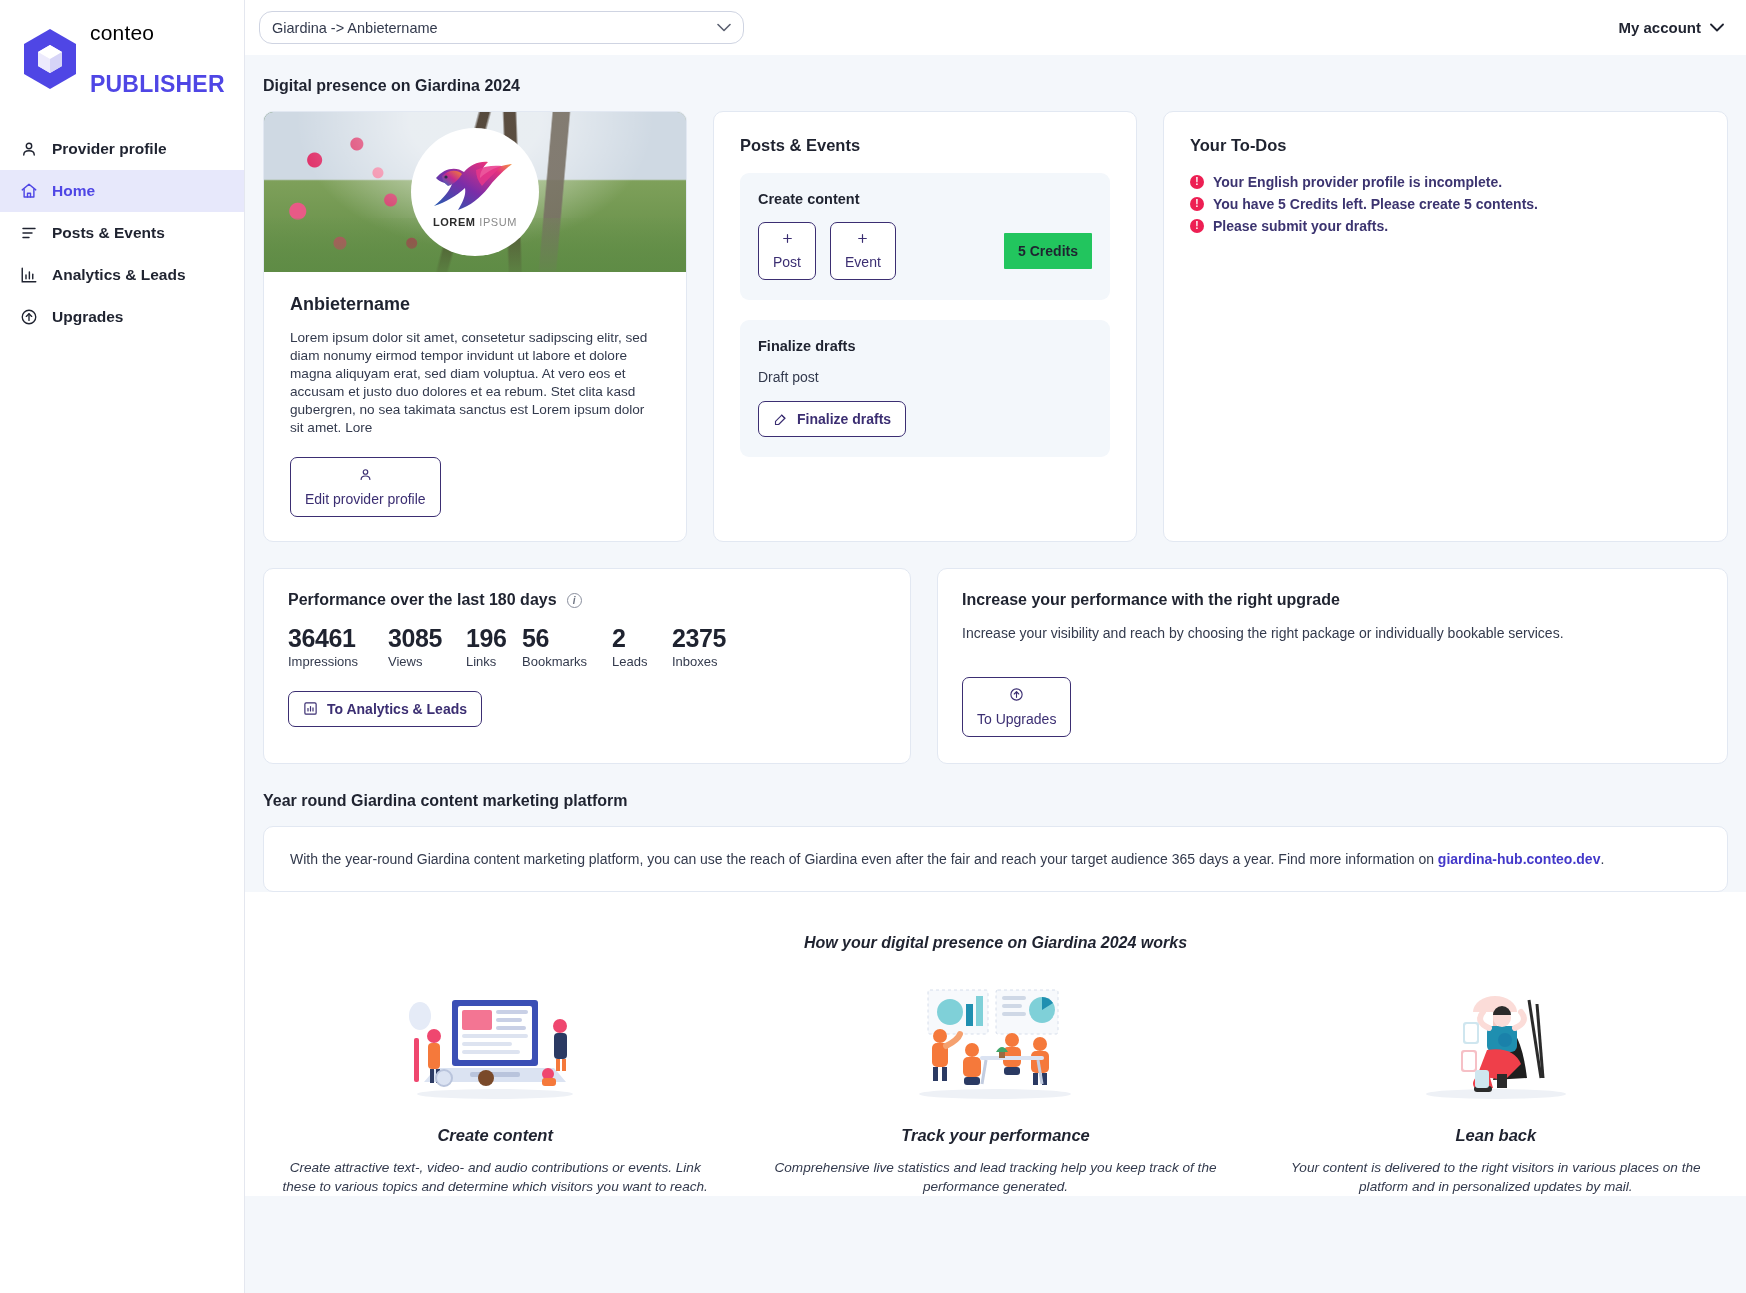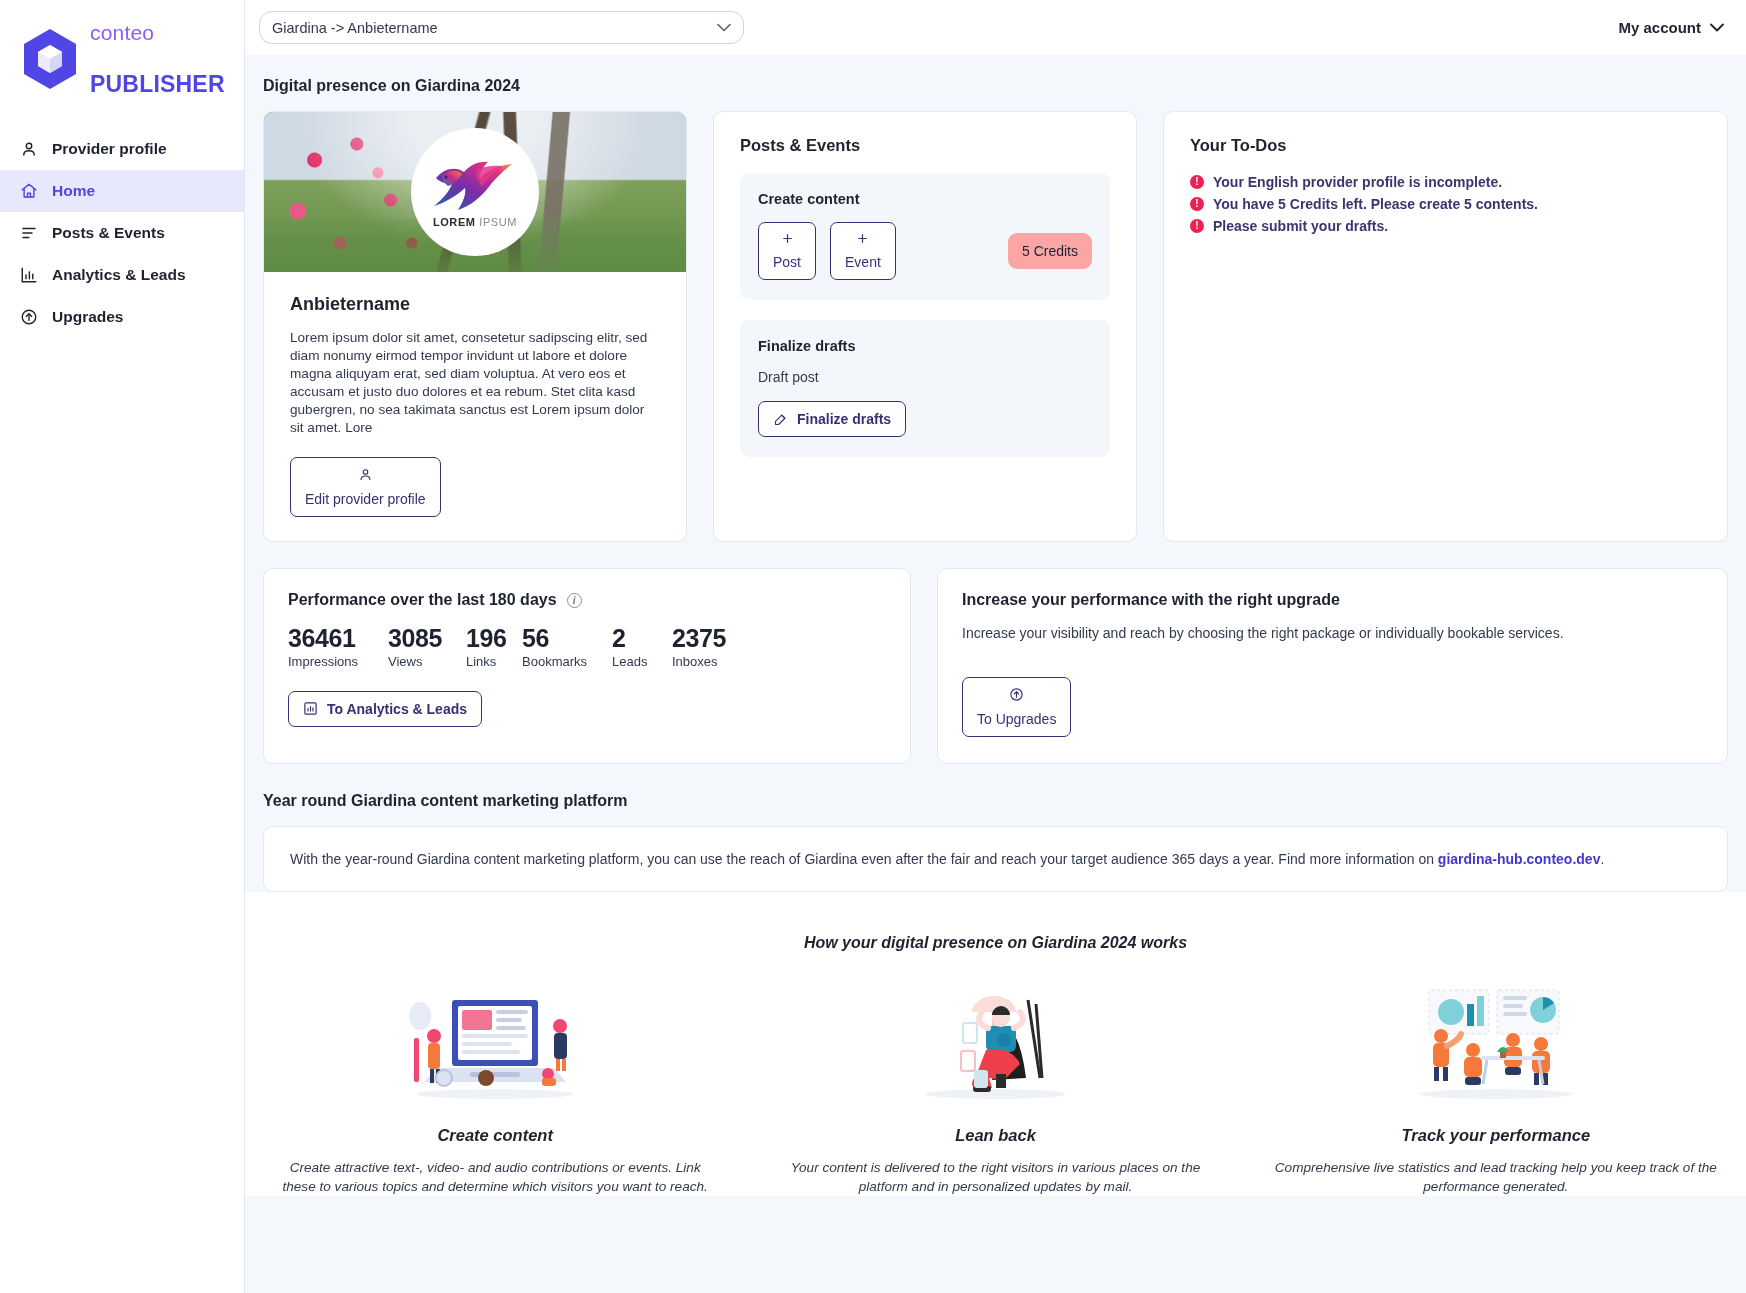--- a/index.html
+++ b/index.html
@@ -16,21 +16,21 @@
   
   .sidebar {
     width: 245px; flex: 0 0 245px;
     background: #ffffff;
     border-right: 1px solid #e4e7ef;
     padding-top: 0;
   }
   .brand { display:flex; align-items:center; gap:12px; padding: 22px 0 26px 22px; }
   .brand-mark { width: 56px; height: 62px; position: relative; flex:0 0 56px; }
   .brand-text { line-height: 1.05; }
-  .brand-text .l1 { font-size: 21px; color:#8b5cf6; font-weight:400; letter-spacing:.2px; }
+  .brand-text .l1 { font-size: 21px; color:#000000; font-weight:400; letter-spacing:.2px; }
   .brand-text .l2 { font-size: 23px; color:#4f46e5; font-weight:700; letter-spacing:.2px;margin-top:28px; }
 
   .nav { margin-top: 6px; }
   .nav-item {
     display:flex; align-items:center; gap:14px;
     height: 42px; padding-left: 20px;
     font-size: 15.5px; font-weight: 700; color:#1f2330;
     cursor: pointer;
   }
   .nav-item.active { background:#e7e8fb; color:#4f46e5; }
@@ -112,22 +112,22 @@
   
   .pe-card { width: 424px; flex:0 0 424px; padding: 20px 26px 26px; }
   .card-h { font-size:16.5px; font-weight:700; margin: 4px 0 18px; }
   .panel { background:#f3f7fb; border-radius:9px; padding:18px 18px 20px; }
   .panel + .panel { margin-top:20px; }
   .panel-h { font-size:14.5px; font-weight:700; margin-bottom:15px; }
   .panel-sub { font-size:14px; color:#333a4d; margin-bottom:16px; }
   .pe-row { display:flex; align-items:center; justify-content:space-between; }
   .pe-btns { display:flex; gap:14px; }
   .credits {
-    background:#fca5a5; color:#1f2330; font-weight:400; font-size:14px;
-    border-radius:9px; padding:10px 14px; cursor:pointer;
+    background:#22c55e; color:#1f2330; font-weight:700; font-size:14px;
+    border-radius:1px; padding:10px 14px; cursor:pointer;
   }
 
   
   .todo-card { flex:1 1 auto; padding: 20px 26px 26px; }
   .todo-list { margin-top:2px; }
   .todo { display:flex; align-items:flex-start; gap:9px; margin-bottom:4px; }
   .todo-txt { font-size:14px; font-weight:700; color:#3c3470; line-height:1.3; }
   .excl {
     flex:0 0 14px; width:14px; height:14px; border-radius:50%; background:#ed1f53;
     color:#fff; font-size:10px; font-weight:700; display:flex; align-items:center;
@@ -474,50 +474,20 @@
                 <circle cx="148" cy="92" r="6" fill="#ef476f"></circle>
                 <rect x="142" y="96" width="14" height="8" rx="3" fill="#f5793b"></rect>
                 <ellipse cx="20" cy="34" rx="11" ry="14" fill="#e5ebf7"></ellipse>
                 <circle cx="86" cy="96" r="8" fill="#7a4a2a"></circle>
                 <rect x="14" y="56" width="5" height="44" rx="2" fill="#ef476f"></rect>
                 <circle cx="44" cy="96" r="8" fill="#dbe3f2" stroke="#b9c4dc" stroke-width="2"></circle>
               </svg>
             </div>
             <div class="col-t">Create content</div>
             <div class="col-p">Create attractive text-, video- and audio contributions or events. Link these to various topics and determine which visitors you want to reach.</div>
-          </div>
-
-          <div class="col">
-            <div class="col-ill">
-              <svg width="190" height="118" viewBox="0 0 190 118">
-                <ellipse cx="95" cy="112" rx="70" ry="5" fill="#eef1f6"></ellipse>
-                <path d="M72 30 a22 16 0 0 1 44 0 z" fill="#fbdcd8"></path>
-                <rect x="92" y="30" width="4" height="16" fill="#f3c7c0"></rect>
-                <path d="M128 18 L140 96" stroke="#2b2b2b" stroke-width="3"></path>
-                <path d="M136 22 L142 96" stroke="#2b2b2b" stroke-width="3"></path>
-                <path d="M104 44 q16 4 22 52 l-34 2 z" fill="#1e1e1e"></path>
-                <rect x="86" y="44" width="30" height="26" rx="6" fill="#1f8fb0"></rect>
-                <path d="M88 46 q-14 -6 -6 -16" stroke="#fbdcd8" stroke-width="6" fill="none" stroke-linecap="round"></path>
-                <path d="M114 46 q14 -6 6 -16" stroke="#fbdcd8" stroke-width="6" fill="none" stroke-linecap="round"></path>
-                <circle cx="101" cy="36" r="9" fill="#fbdcd8"></circle>
-                <path d="M92 33 a9 9 0 0 1 18 0 z" fill="#2b2b2b"></path>
-                <path d="M86 68 q26 -4 34 14 l-16 16 -28 -4 z" fill="#ef3f4a"></path>
-                <path d="M76 94 q-8 8 0 14 l16 -2 -4 -14z" fill="#ef3f4a"></path>
-                <rect x="96" y="92" width="10" height="14" fill="#2b2b2b"></rect>
-                <rect x="73" y="104" width="18" height="6" rx="3" fill="#2b2b2b"></rect>
-                <rect x="62" y="40" width="16" height="22" rx="3" fill="#cfe6ef"></rect>
-                <rect x="64" y="42" width="12" height="18" rx="2" fill="#fff"></rect>
-                <rect x="60" y="68" width="16" height="22" rx="3" fill="#f6c0c6"></rect>
-                <rect x="62" y="70" width="12" height="18" rx="2" fill="#fff"></rect>
-                <rect x="74" y="88" width="14" height="18" rx="3" fill="#cfe6ef"></rect>
-                <circle cx="104" cy="58" r="7" fill="#1878a6" opacity=".6"></circle>
-              </svg>
-            </div>
-            <div class="col-t">Lean back</div>
-            <div class="col-p">Your content is delivered to the right visitors in various places on the platform and in personalized updates by mail.</div>
           </div>
 
           <div class="col">
             <div class="col-ill">
               <svg width="190" height="118" viewBox="0 0 190 118">
                 <ellipse cx="95" cy="112" rx="76" ry="5" fill="#eef1f6"></ellipse>
                 <rect x="28" y="8" width="60" height="44" rx="2" fill="#f7f9fc" stroke="#d6deeb" stroke-dasharray="3 3"></rect>
                 <rect x="96" y="8" width="62" height="44" rx="2" fill="#f7f9fc" stroke="#d6deeb" stroke-dasharray="3 3"></rect>
                 <circle cx="50" cy="30" r="13" fill="#7fd0d8"></circle>
                 <rect x="66" y="22" width="7" height="22" fill="#1f8fb0"></rect>
@@ -545,18 +515,48 @@
                 <rect x="80" y="74" width="64" height="4" rx="2" fill="#dbe3f2"></rect>
                 <path d="M86 78 L82 102" stroke="#c3cde0" stroke-width="3"></path>
                 <path d="M138 78 L142 102" stroke="#c3cde0" stroke-width="3"></path>
                 <path d="M96 70 q6 -10 12 0 z" fill="#3fa66a"></path>
                 <rect x="99" y="70" width="6" height="6" fill="#9a6b42"></rect>
               </svg>
             </div>
             <div class="col-t">Track your performance</div>
             <div class="col-p">Comprehensive live statistics and lead tracking help you keep track of the performance generated.</div>
           </div>
+
+          <div class="col">
+            <div class="col-ill">
+              <svg width="190" height="118" viewBox="0 0 190 118">
+                <ellipse cx="95" cy="112" rx="70" ry="5" fill="#eef1f6"></ellipse>
+                <path d="M72 30 a22 16 0 0 1 44 0 z" fill="#fbdcd8"></path>
+                <rect x="92" y="30" width="4" height="16" fill="#f3c7c0"></rect>
+                <path d="M128 18 L140 96" stroke="#2b2b2b" stroke-width="3"></path>
+                <path d="M136 22 L142 96" stroke="#2b2b2b" stroke-width="3"></path>
+                <path d="M104 44 q16 4 22 52 l-34 2 z" fill="#1e1e1e"></path>
+                <rect x="86" y="44" width="30" height="26" rx="6" fill="#1f8fb0"></rect>
+                <path d="M88 46 q-14 -6 -6 -16" stroke="#fbdcd8" stroke-width="6" fill="none" stroke-linecap="round"></path>
+                <path d="M114 46 q14 -6 6 -16" stroke="#fbdcd8" stroke-width="6" fill="none" stroke-linecap="round"></path>
+                <circle cx="101" cy="36" r="9" fill="#fbdcd8"></circle>
+                <path d="M92 33 a9 9 0 0 1 18 0 z" fill="#2b2b2b"></path>
+                <path d="M86 68 q26 -4 34 14 l-16 16 -28 -4 z" fill="#ef3f4a"></path>
+                <path d="M76 94 q-8 8 0 14 l16 -2 -4 -14z" fill="#ef3f4a"></path>
+                <rect x="96" y="92" width="10" height="14" fill="#2b2b2b"></rect>
+                <rect x="73" y="104" width="18" height="6" rx="3" fill="#2b2b2b"></rect>
+                <rect x="62" y="40" width="16" height="22" rx="3" fill="#cfe6ef"></rect>
+                <rect x="64" y="42" width="12" height="18" rx="2" fill="#fff"></rect>
+                <rect x="60" y="68" width="16" height="22" rx="3" fill="#f6c0c6"></rect>
+                <rect x="62" y="70" width="12" height="18" rx="2" fill="#fff"></rect>
+                <rect x="74" y="88" width="14" height="18" rx="3" fill="#cfe6ef"></rect>
+                <circle cx="104" cy="58" r="7" fill="#1878a6" opacity=".6"></circle>
+              </svg>
+            </div>
+            <div class="col-t">Lean back</div>
+            <div class="col-p">Your content is delivered to the right visitors in various places on the platform and in personalized updates by mail.</div>
+          </div>
         </div>
       </div>
 
     </div>
   </section>
 </div>
 
 </body></html>

